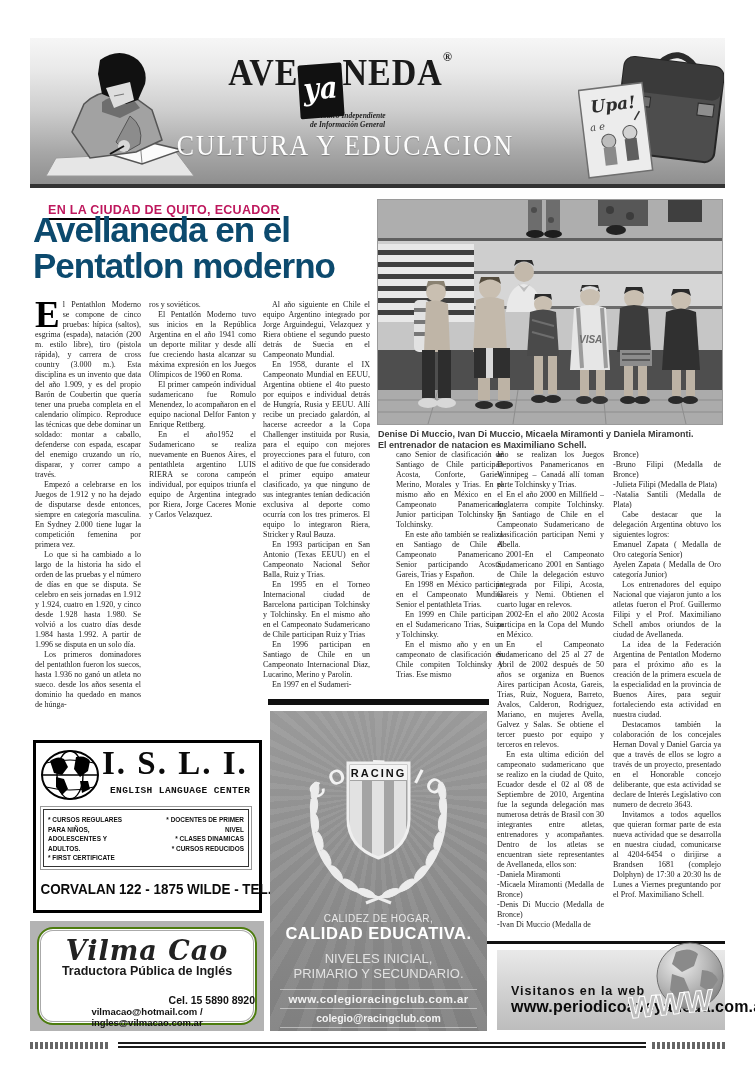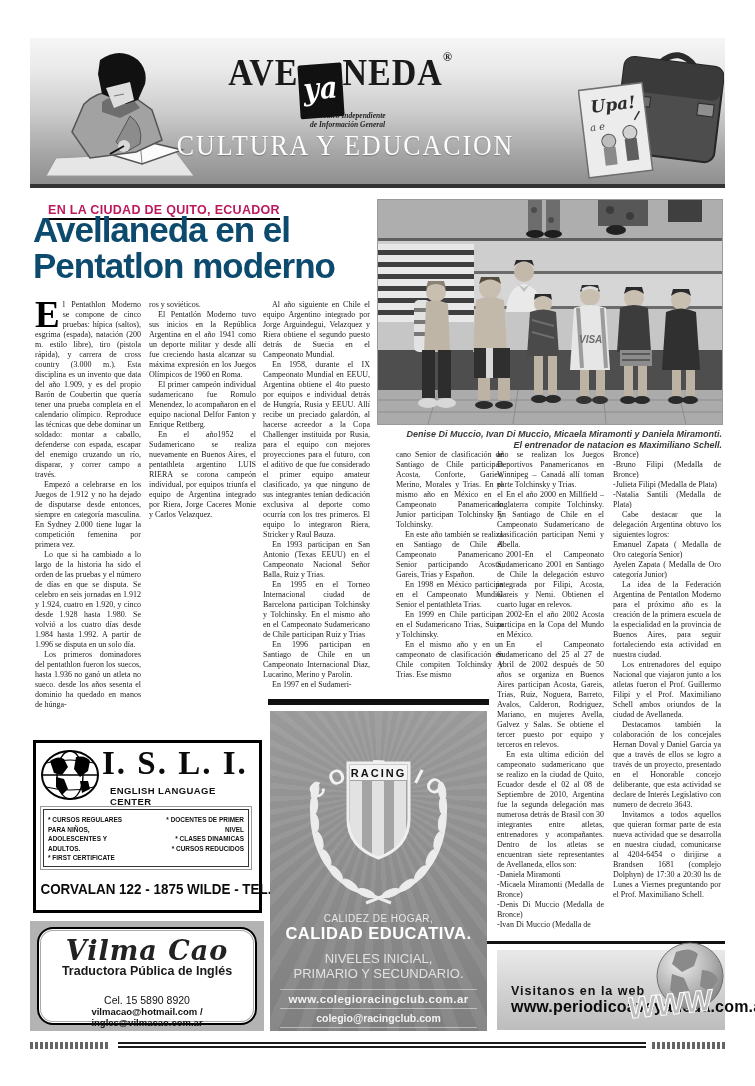--- a/index.html
+++ b/index.html
@@ -24,21 +24,21 @@
     text-shadow:0 1px 1px rgba(0,0,0,.25);white-space:nowrap;}
 
   
   .kicker{left:35px;top:203px;font-weight:700;font-size:12.5px;color:#be185d;margin-left:13px;}
   .kicker span{display:inline-block;border-bottom:2px solid #000;padding-bottom:1px;letter-spacing:.3px;}
   .headline{left:33px;top:212px;width:345px;font-weight:700;font-size:35px;line-height:36px;
     letter-spacing:-1px;color:#0c4a6e;}
 
   
   .photo{left:378px;top:200px;width:344px;height:224px;outline:1px solid #9a9a9a;background:#c6c6c6;overflow:hidden;}
-  .caption{left:378px;top:429px;width:344px;text-align:right;font-style:italic;font-weight:700;
+  .caption{left:378px;top:429px;width:344px;text-align:left;font-weight:700;
     font-size:9px;line-height:11px;color:#3a3a3a;}
 
   
   .bodycol{font-family:"Liberation Serif",serif;font-size:8px;line-height:10px;text-align:justify;
     color:#1a1a1a;overflow:hidden;}
   .bodycol p{margin:0;}
   .bodycol p.ind{text-indent:9px;}
   .dropcap{float:left;font-family:"Liberation Serif",serif;font-weight:900;font-size:37px;
     line-height:28px;margin:1px 3px 0 0;color:#000;}
   .c1{left:35px;top:300px;width:106px;height:438px;}
@@ -46,37 +46,37 @@
   .c3{left:263px;top:300px;width:107px;height:438px;}
   .c4{left:396px;top:450px;width:107px;height:246px;}
   .c5{left:497px;top:450px;width:107px;height:480px;}
   .c6{left:613px;top:450px;width:108px;height:476px;}
 
   
   .isli{left:33px;top:740px;width:229px;height:173px;border:3px solid #000;box-sizing:border-box;background:#fff;}
   .isli-head{position:absolute;left:4px;top:6px;width:214px;height:58px;}
   .isli-name{position:absolute;left:62px;top:-4px;font-family:"Liberation Serif",serif;font-weight:900;
     font-size:33px;letter-spacing:2px;color:#0a0a0a;white-space:nowrap;}
-  .isli-sub{position:absolute;left:70px;top:36px;font-weight:700;font-size:9.5px;letter-spacing:.4px;color:#111;}
+  .isli-sub{position:absolute;left:70px;top:36px;font-weight:700;font-size:9.5px;letter-spacing:.4px;color:#111;font-family:Liberation Mono, monospace;}
   .isli-bullets{position:absolute;left:7px;top:66px;width:206px;height:58px;border:1px solid #333;
     outline:1px solid #999;outline-offset:2px;display:flex;justify-content:space-between;padding:5px 4px;box-sizing:border-box;}
   .isli-bullets .bl{width:50%;}
   .isli-bullets p{margin:0;font-weight:700;font-size:7px;line-height:9.5px;color:#111;transform:scaleX(.92);transform-origin:left;}
   .isli-bullets .right p{text-align:right;transform-origin:right;}
   .isli-addr{position:absolute;left:0;top:138px;width:100%;text-align:center;font-weight:700;
     font-size:14px;color:#0a0a0a;white-space:nowrap;transform:scale(.96,1.05);}
 
   
   .vilma-panel{left:30px;top:921px;width:234px;height:110px;background:#b3b3b3;}
-  .vilma-box{position:absolute;left:7px;top:6px;right:7px;bottom:6px;background:#fff;border:2px solid #000000;
+  .vilma-box{position:absolute;left:7px;top:6px;right:7px;bottom:6px;background:#fff;border:2px solid #4d7c0f;
     border-radius:16px;text-align:center;box-shadow:inset 0 0 0 1px #fff, inset 0 0 0 2px #aaa;}
   .vilma-name{margin-top:6px;font-family:"DejaVu Serif",serif;font-style:italic;font-weight:700;
     font-size:27px;color:#222;letter-spacing:1px;}
   .vilma-role{font-weight:700;font-size:12.5px;color:#1a1a1a;margin-top:-2px;}
-  .vilma-cel{margin-top:16px;font-weight:400;font-size:10.5px;color:#111;}
+  .vilma-cel{margin-top:16px;font-weight:700;font-size:10.5px;color:#111;text-align:right;}
   .vilma-mail{font-weight:700;font-size:9.5px;color:#111;}
 
   
   .race-rule{left:268px;top:699px;width:221px;height:6px;background:#101010;}
   .racing{left:270px;top:711px;width:217px;height:320px;background:
     repeating-conic-gradient(from 0deg at 50% 26%, rgba(255,255,255,.07) 0 3deg, rgba(0,0,0,0) 3deg 7deg),
     linear-gradient(180deg,#9a9a9a,#8a8a8a 60%,#7f7f7f);
     overflow:hidden;text-align:center;}
   .race-l1{margin-top:2px;font-size:10px;letter-spacing:.5px;color:#e9e9e9;}
   .race-l2{font-weight:700;font-size:16.5px;letter-spacing:.5px;color:#fff;}
@@ -323,22 +323,22 @@
     <p>-Ivan Di Muccio (Medalla de</p>
   </div>
 <div class="abs bodycol c6">
     <p>Bronce)</p>
     <p>-Bruno Filipi (Medalla de Bronce)</p>
     <p>-Julieta Filipi (Medalla de Plata)</p>
     <p>-Natalia Santili (Medalla de Plata)</p>
     <p class="ind">Cabe destacar que la delegación Argentina obtuvo los siguientes logros:</p>
     <p>Emanuel Zapata ( Medalla de Oro categoría Senior)</p>
     <p>Ayelen Zapata ( Medalla de Oro categoría Junior)</p>
+    <p class="ind">Los entrenadores del equipo Nacional que viajaron junto a los atletas fueron el Prof. Guillermo Filipi y el Prof. Maximiliano Schell ambos oriundos de la ciudad de Avellaneda.</p>
     <p class="ind">La idea de la Federación Argentina de Pentatlon Moderno para el próximo año es la creación de la primera escuela de la especialidad en la provincia de Buenos Aires, para seguir fortaleciendo esta actividad en nuestra ciudad.</p>
-    <p class="ind">Los entrenadores del equipo Nacional que viajaron junto a los atletas fueron el Prof. Guillermo Filipi y el Prof. Maximiliano Schell ambos oriundos de la ciudad de Avellaneda.</p>
     <p class="ind">Destacamos también la colaboración de los concejales Hernan Doval y Daniel Garcia ya que a través de ellos se logro a través de un proyecto, presentado en el Honorable concejo deliberante, que esta actividad se declare de Interés Legislativo con numero de decreto 3643.</p>
     <p class="ind">Invitamos a todos aquellos que quieran formar parte de esta nueva actividad que se desarrolla en nuestra ciudad, comunicarse al 4204-6454 o dirijirse a Brandsen 1681 (complejo Dolphyn) de 17:30 a 20:30 hs de Lunes a Viernes preguntando por el Prof. Maximiliano Schell.</p>
   </div>
 
 <div class="abs isli">
   <div class="isli-head">
     <svg width="60" height="52" viewBox="0 0 60 52">
       <ellipse cx="30" cy="26" rx="28" ry="24" fill="#fff" stroke="#000" stroke-width="2"></ellipse>
       <ellipse cx="30" cy="26" rx="13" ry="24" fill="none" stroke="#000" stroke-width="1.4"></ellipse>
       <line x1="2" y1="26" x2="58" y2="26" stroke="#000" stroke-width="1.4"></line>

